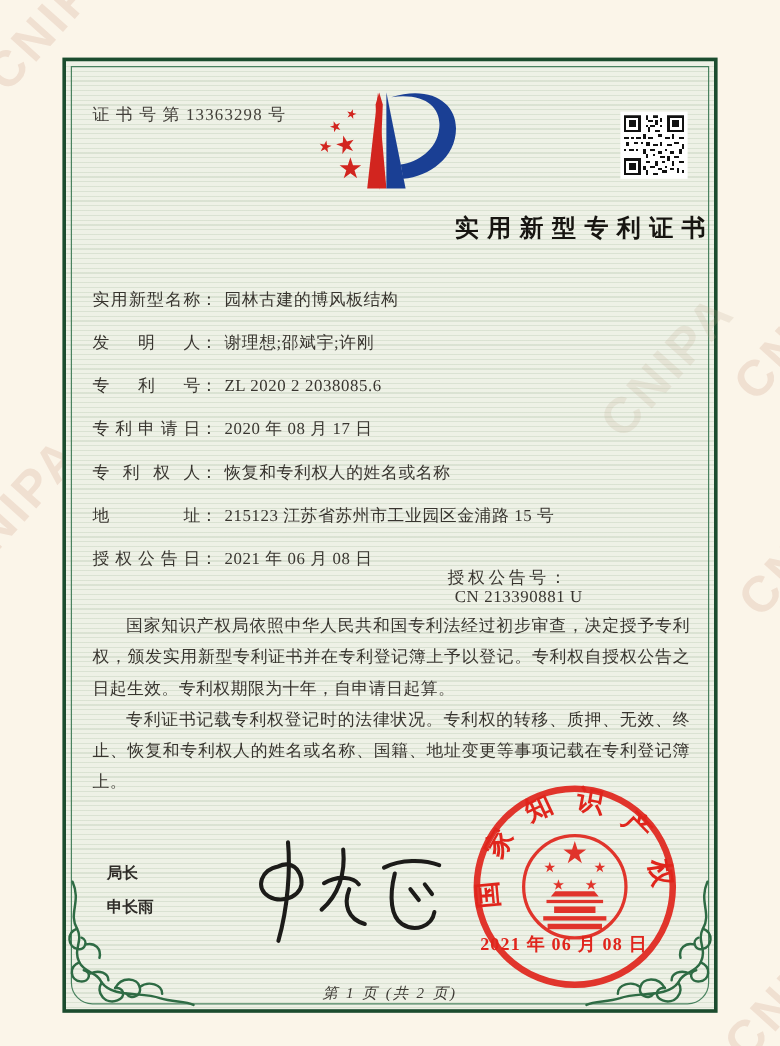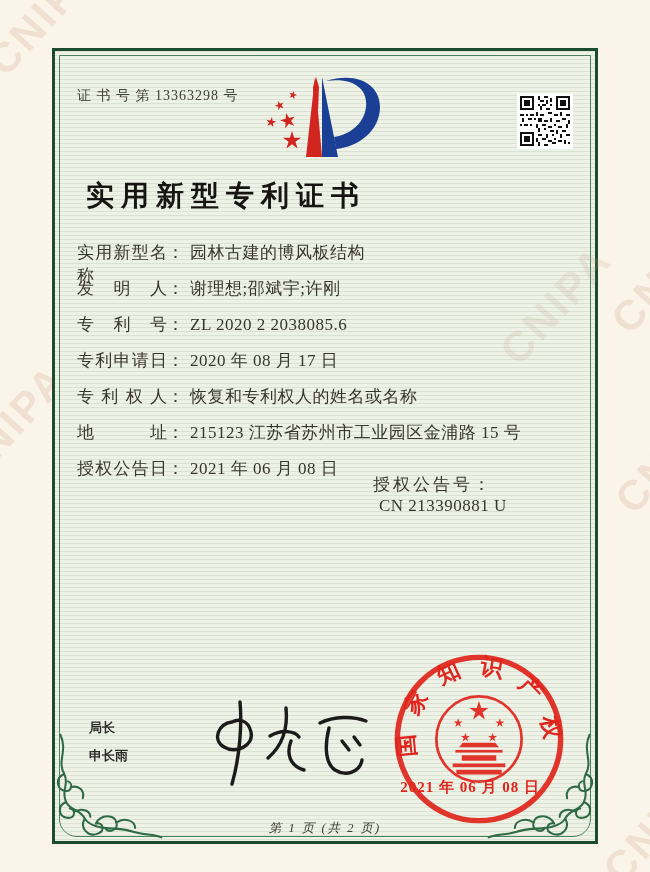--- a/index.html
+++ b/index.html
@@ -25,26 +25,26 @@
       #eef1e6;
   }
   .innerline{
     position:absolute;left:4px;top:4px;right:4px;bottom:4px;
     border:1px solid #49825f;border-radius:0 0 18px 18px;pointer-events:none;
   }
   .cert-number{position:absolute;left:22px;top:36px;font-size:14px;letter-spacing:1px;color:#43403a;}
   .logo{position:absolute;left:50%;top:24px;transform:translateX(-50%);}
   .qr{position:absolute;left:462px;top:42px;width:56px;height:56px;background:#fff;padding:3px;box-sizing:border-box;}
   .title{
-    position:absolute;left:0;right:0;top:126px;text-align:left;
-    font-size:28px;font-weight:bold;letter-spacing:7px;color:#171511;padding-left:31px;
+    position:absolute;left:0;right:0;top:126px;text-align:right;
+    font-size:20px;font-weight:bold;letter-spacing:7px;color:#171511;
   }
   
   .fields{position:absolute;left:22px;right:18px;top:190px;}
-  .frow{position:relative;height:36px;font-size:17px;color:#38352f;text-decoration:underline;}
+  .frow{position:relative;height:36px;font-size:14px;color:#38352f;text-decoration:underline;}
   .flabel{
     display:inline-block;width:90px;vertical-align:top;
     text-align:justify;text-align-last:justify;-moz-text-align-last:justify;
   }
   .fcolon{display:inline-block;}
   .fvalue{display:inline-block;margin-left:6px;letter-spacing:0.5px;}
   .grant-right{position:absolute;left:278px;top:16px;margin-left:18px;}
   .grant-right .glabel{letter-spacing:3px;}
   
   .paras{position:absolute;left:22px;right:20px;top:459px;font-size:14px;line-height:26px;color:#38352f;text-align:justify;}
@@ -134,20 +134,24 @@
       <span class="flabel">地址</span><span class="fcolon">：</span><span class="fvalue">215123 江苏省苏州市工业园区金浦路 15 号</span>
     </div>
     <div class="frow">
       <span class="flabel">授权公告日</span><span class="fcolon">：</span><span class="fvalue">2021 年 06 月 08 日</span>
       <span class="grant-right">
         <span class="glabel">授权公告号</span><span>：</span><span class="fvalue">CN 213390881 U</span>
       </span>
     </div>
   </div>
 
+  <div class="paras">
+    <p>国家知识产权局依照中华人民共和国专利法经过初步审查，决定授予专利权，颁发实用新型专利证书并在专利登记簿上予以登记。专利权自授权公告之日起生效。专利权期限为十年，自申请日起算。</p>
+    <p>专利证书记载专利权登记时的法律状况。专利权的转移、质押、无效、终止、恢复和专利权人的姓名或名称、国籍、地址变更等事项记载在专利登记簿上。</p>
+  </div>
 
   <div class="signer">
     <div>局长</div>
     <div>申长雨</div>
   </div>
 
   <div class="signature">
     <svg width="180" height="95" viewBox="0 0 180 95">
       <g fill="none" stroke="#1c1b19" stroke-width="3.4" stroke-linecap="round" stroke-linejoin="round">
         <path d="M34,26 C20,28 14,44 26,51 C38,58 56,50 53,36 C50,23 40,23 34,26"></path>

